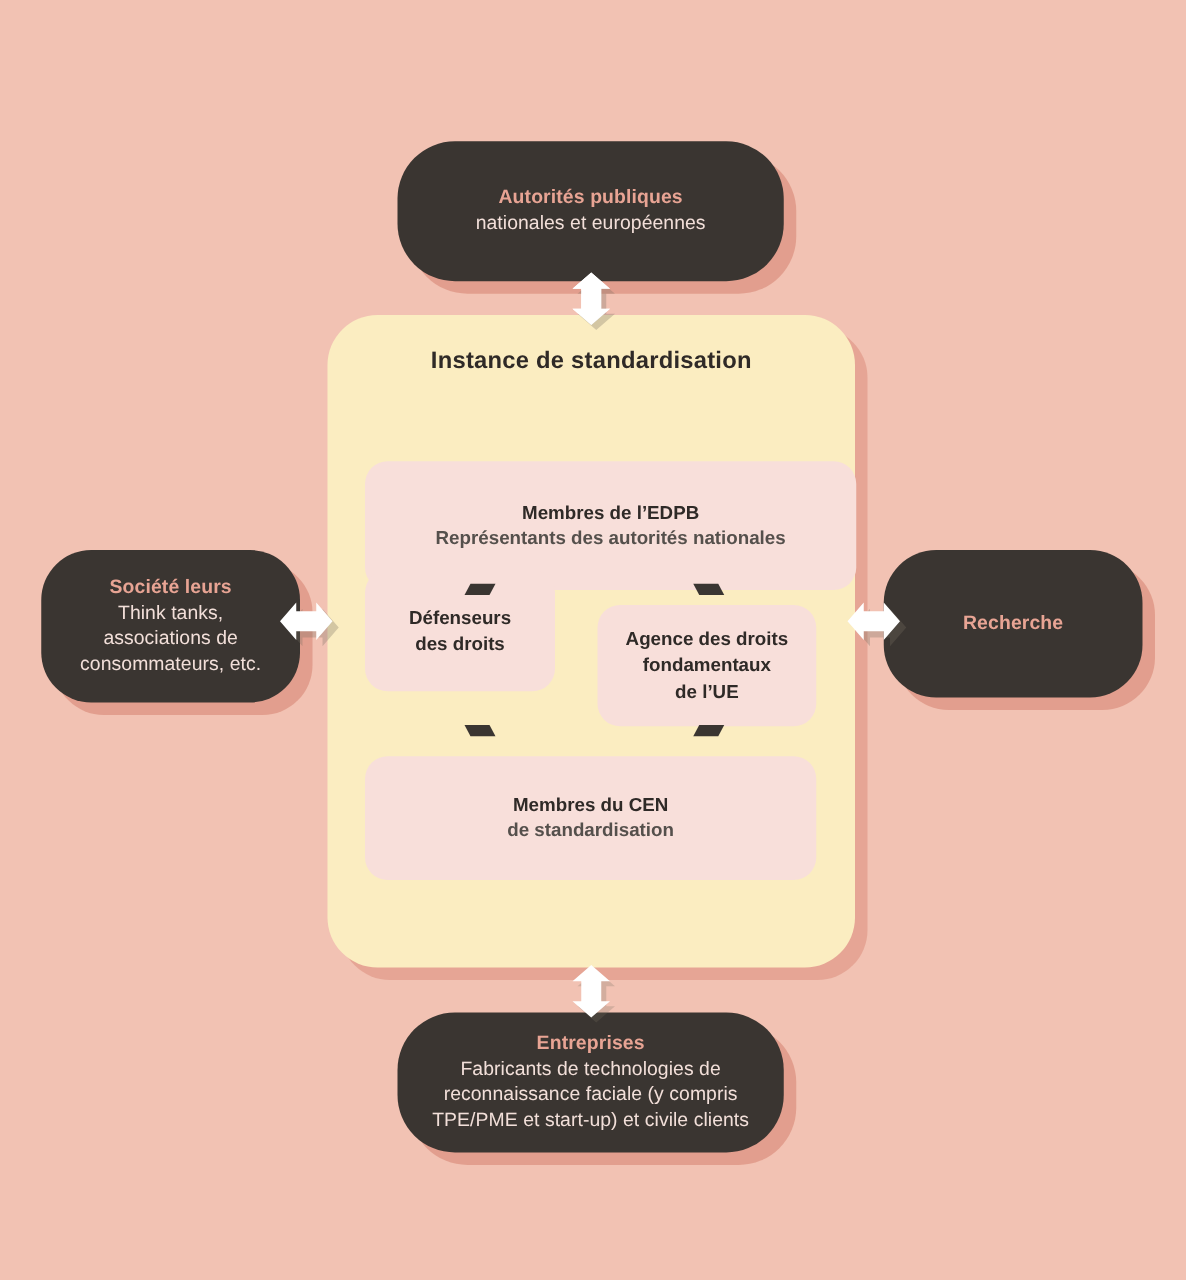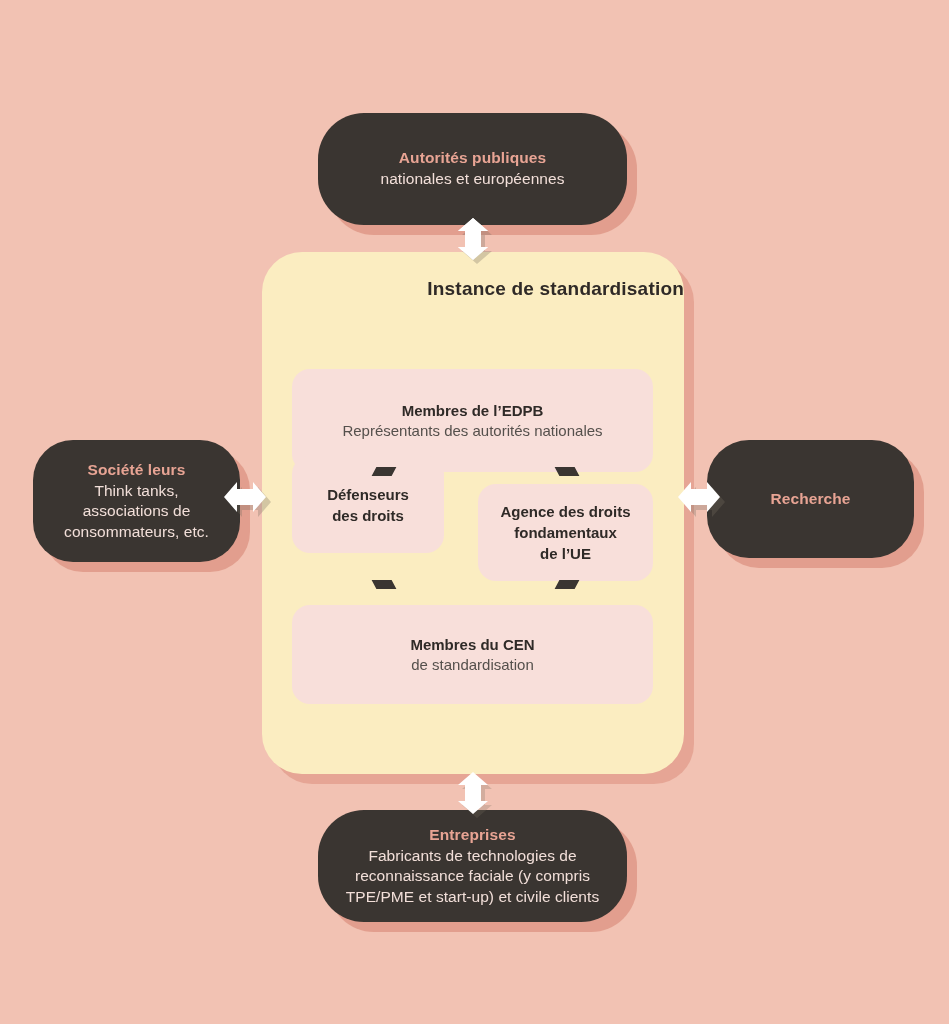--- a/index.html
+++ b/index.html
@@ -75,21 +75,21 @@
     width: 422px; height: 522px;
     background: #fbedc1;
     border-radius: 40px;
     box-shadow: 10px 10px 0 0 rgba(214,130,112,0.45);
     z-index: 2;
   }
   #standardisation-title {
     position: absolute;
     left: 0; top: 26px;
     width: 100%;
-    text-align: right;
+    text-align: center;
     color: #2f2a27;
     font-weight: bold;
     font-size: 19px;
     letter-spacing: 0.2px;
   }
 
   
   .inner-box {
     position: absolute;
     background: #f8dfda;
@@ -105,24 +105,25 @@
   .inner-box .ib-title {
     color: #2f2a27;
     font-weight: bold;
     font-size: 15px;
     line-height: 1.4;
   }
   .inner-box .ib-body {
     color: #55504c;
     font-size: 15px;
     line-height: 1.36;
+    font-weight: bold;
   }
   #inner-edpb {
     left: 292px; top: 369px;
-    width: 361px; height: 103px;
+    width: 393px; height: 103px;
   }
   #inner-defenseurs {
     left: 292px; top: 456px;
     width: 152px; height: 97px;
   }
   #inner-agence {
     left: 478px; top: 484px;
     width: 175px; height: 97px;
   }
   #inner-cen {

